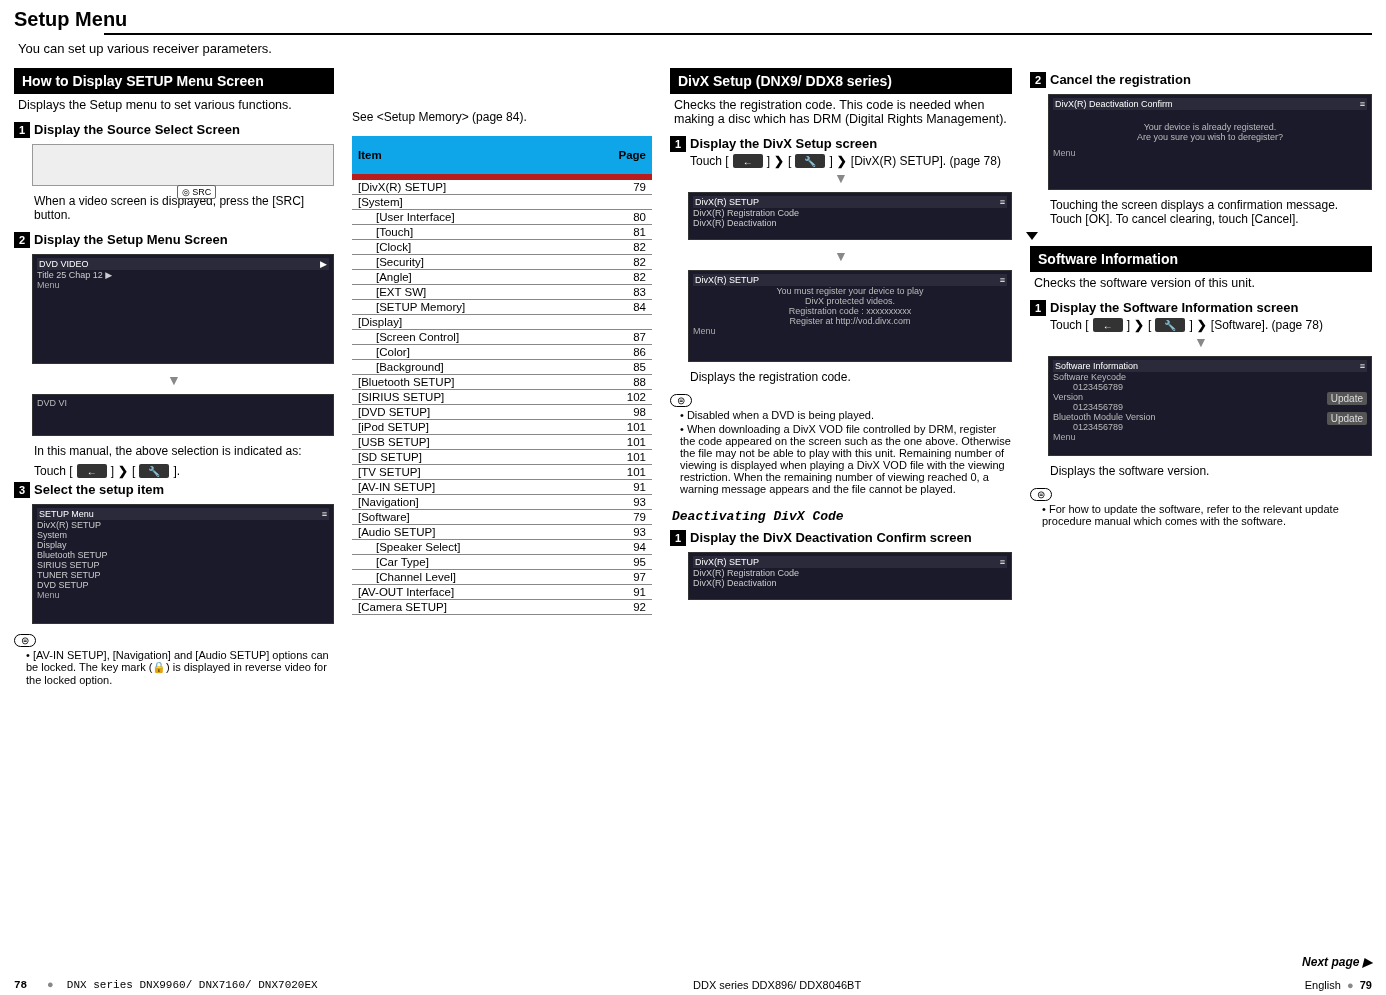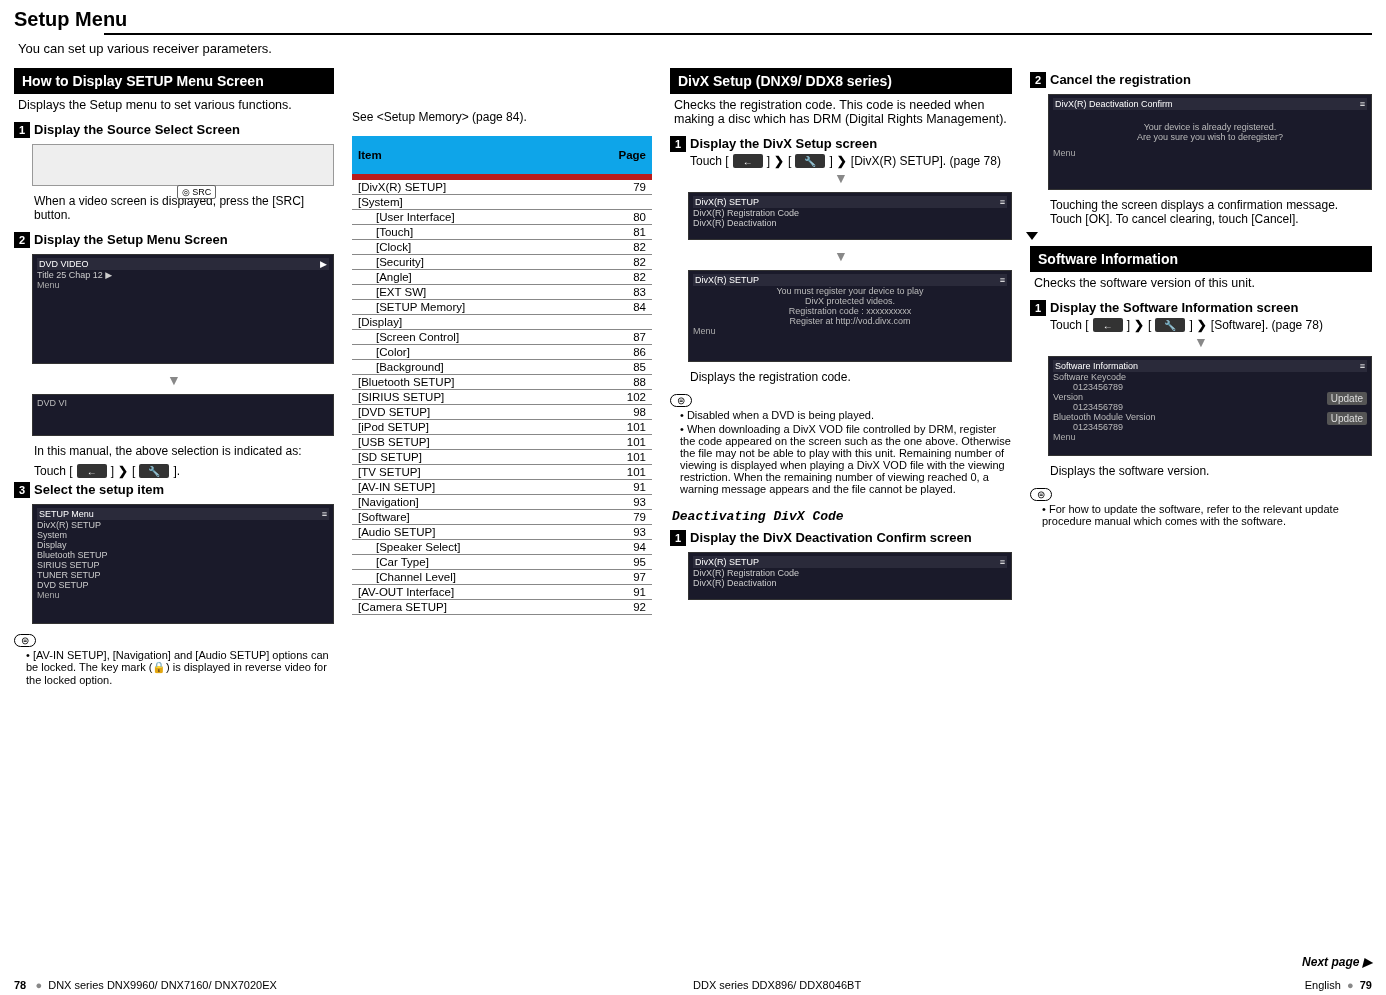--- a/index.html
+++ b/index.html
@@ -148,21 +148,21 @@
   }
   .footer {
     position: absolute;
     bottom: 4px;
     left: 0;
     width: 100%;
     display: flex;
     font-size: 11px;
     padding: 0 14px;
   }
-  .footer .left { flex: 1; }
+  .footer .left { flex: 1; font-family: Liberation Mono, monospace; }
   .footer .right { flex: 1; text-align: right; display: flex; justify-content: space-between;}
   .pg-num { font-weight: bold; }
   .next-page {
     position: absolute;
     bottom: 26px;
     right: 14px;
     font-style: italic;
     font-weight: bold;
     font-size: 12px;
   }

